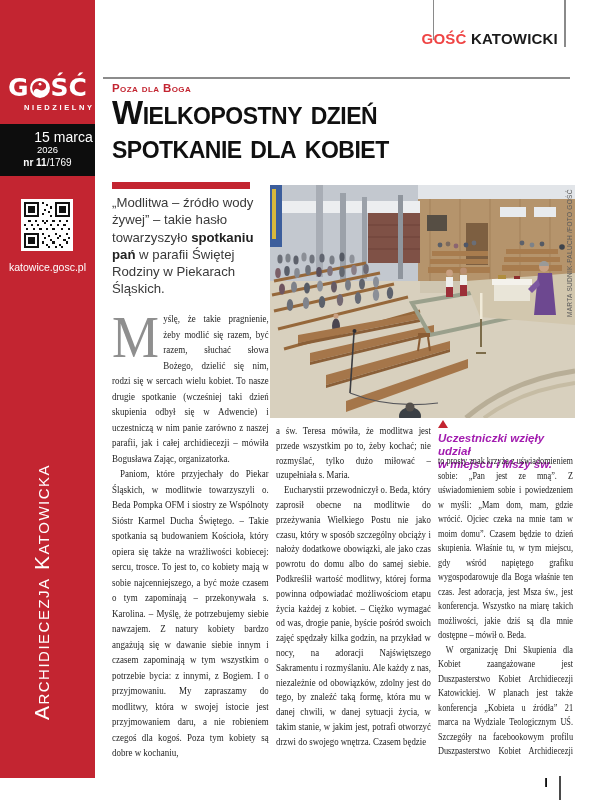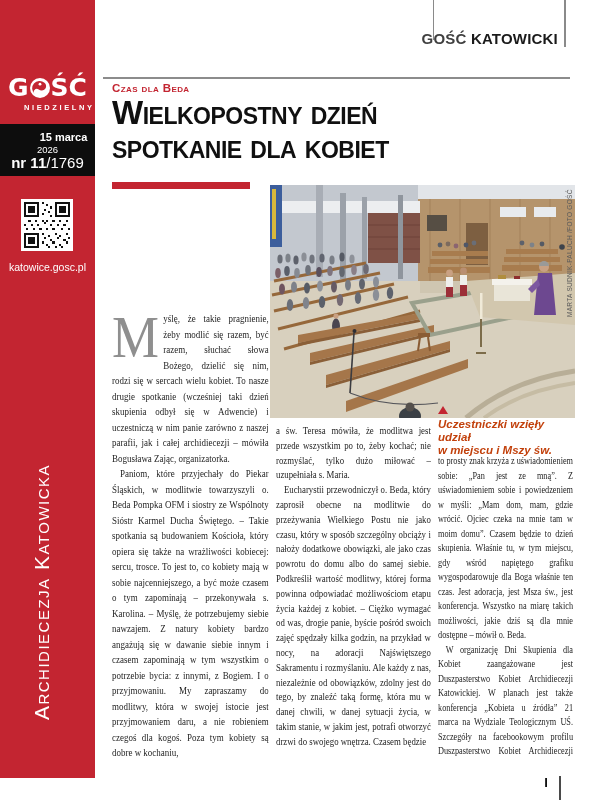--- a/index.html
+++ b/index.html
@@ -9,58 +9,58 @@
   
   .sidebar{position:absolute;left:0;top:0;width:95px;height:778px;background:#c32531;}
   .logo{position:absolute;left:0;top:74px;width:95px;text-align:center;color:#fff;
         font-weight:700;font-size:25px;letter-spacing:0;line-height:27px;}
   .logo .lg{font-family:"DejaVu Sans",sans-serif;font-weight:700;}
   .logo-o-icon{display:inline-block;width:20px;height:20px;vertical-align:-2px;margin:0 1px;}
   .logo-sub{position:absolute;left:0;top:103px;width:116px;text-align:center;color:#fff;
         font-size:7.5px;font-weight:700;letter-spacing:2.6px;text-indent:2.6px;}
   .issue-box{position:absolute;left:0;top:124px;width:95px;height:52px;background:#0d0d0d;
         color:#fff;text-align:center;padding-top:7px;box-sizing:border-box;}
-  .issue-box .l1{font-size:11px;font-weight:700;line-height:13px;padding-left:32px;}
+  .issue-box .l1{font-size:14px;font-weight:400;line-height:13px;padding-left:32px;}
   .issue-box .l2{font-size:9.5px;line-height:12px;text-align:center;}
-  .issue-box .l3{font-size:15px;line-height:13px;}
+  .issue-box .l3{font-size:10px;line-height:13px;}
   .issue-box .l3 b{font-weight:700;}
   .qr-wrap{position:absolute;left:21px;top:199px;width:52px;height:52px;background:#fff;padding:3px;box-sizing:border-box;}
   .website{position:absolute;left:0;top:261px;width:95px;text-align:center;color:#fff;font-size:10.5px;}
   .vertical-section{position:absolute;left:30px;top:752px;width:320px;
         transform:rotate(-90deg);transform-origin:0 0;
         color:#fff;font-size:21px;font-variant:small-caps;letter-spacing:1.5px;font-weight:400;
         text-align:center;}
 
   
   .mast-line-left{position:absolute;left:433px;top:0;width:1px;height:40px;background:#8a8a8a;}
   .mast-line-right{position:absolute;left:564px;top:0;width:2px;height:47px;background:#8a8a8a;}
   .mast-title{position:absolute;left:330px;top:30px;width:228px;text-align:right;
         font-size:15px;font-weight:700;letter-spacing:.2px;}
-  .mast-title .red{color:#404040;}
+  .mast-title .red{color:#ef4444;}
   .mast-title .blk{color:#1a1a1a;margin-top:28px;}
   .top-rule{position:absolute;left:103px;top:77px;width:467px;height:2px;background:#8c8c8c;}
 
   
   .kicker{position:absolute;left:112px;top:82px;color:#c32531;font-weight:700;font-size:11.5px;
         font-variant:small-caps;letter-spacing:.4px;}
   .headline{position:absolute;left:112px;top:96px;width:465px;color:#101010;
         font-weight:700;font-size:33px;line-height:34px;font-variant:small-caps;letter-spacing:-.5px;}
   .lead-bar{position:absolute;left:112px;top:182px;width:138px;height:7px;background:#c32531;}
   .lead{position:absolute;left:112px;top:194px;width:152px;font-size:13.2px;line-height:17.3px;
         color:#3a3a3a;}
   .lead b{color:#222;}
 
   
   .photo{position:absolute;left:270px;top:185px;width:305px;height:233px;overflow:hidden;background:#cfc6b1;}
   .photo-credit{position:absolute;left:296px;top:132px;width:130px;
         transform:rotate(-90deg);transform-origin:0 0;
         font-size:6.5px;letter-spacing:.3px;color:#5a5a5a;white-space:nowrap;}
 
   
-  .caption{position:absolute;left:438px;top:406px;width:138px;color:#c2410c;}
+  .caption{position:absolute;left:438px;top:420px;width:138px;color:#a21caf;}
   .caption-marker-icon{display:block;width:0;height:0;border-left:5px solid transparent;
         border-right:5px solid transparent;border-bottom:8px solid #c32531;margin-bottom:4px;}
   .caption .cl{font-size:11.5px;font-weight:700;font-style:italic;line-height:12.8px;}
 
   
   .bcol{position:absolute;font-family:"Liberation Serif",serif;color:#1d1d1d;text-align:justify;
         overflow:hidden;transform-origin:0 0;}
   .bcol p{margin:0;}
   .bcol p.indent{text-indent:9px;}
   #col1{left:112px;top:311px;width:178px;height:450px;transform:scaleX(.88);
@@ -171,27 +171,28 @@
   </div>
 
   <div class="mast-line-left"></div>
   <div class="mast-line-right"></div>
   <div class="mast-title">
     <span class="red">GOŚĆ</span>
     <span class="blk">KATOWICKI</span>
   </div>
   <div class="top-rule"></div>
 
-  <div class="kicker">Czas dla Beda</div>
+  <div class="kicker">Poza dla Boga</div>
   <div class="headline">
     <div>Wielkopostny dzień</div>
     <div>spotkanie dla kobiet</div>
   </div>
 
   <div class="lead-bar"></div>
+  <div class="lead"><span>„Modlitwa – źródło wody żywej” – takie hasło towarzyszyło </span><b>spotkaniu pań</b><span> w parafii Świętej Rodziny w Piekarach Śląskich.</span></div>
 
   <div class="photo">
     <svg width="305" height="233" viewBox="0 0 305 233" preserveAspectRatio="none">
       <rect width="305" height="233" fill="#d8d0be"></rect>
       <rect x="0" y="0" width="305" height="96" fill="#c3c8cf"></rect>
       <rect x="148" y="0" width="157" height="14" fill="#e2e5e9"></rect>
       <rect x="148" y="14" width="157" height="82" fill="#b5946c"></rect>
       <g stroke="#a3815a" stroke-width="1">
         <line x1="160" y1="14" x2="160" y2="96"></line>
           <line x1="190" y1="14" x2="190" y2="96"></line>

